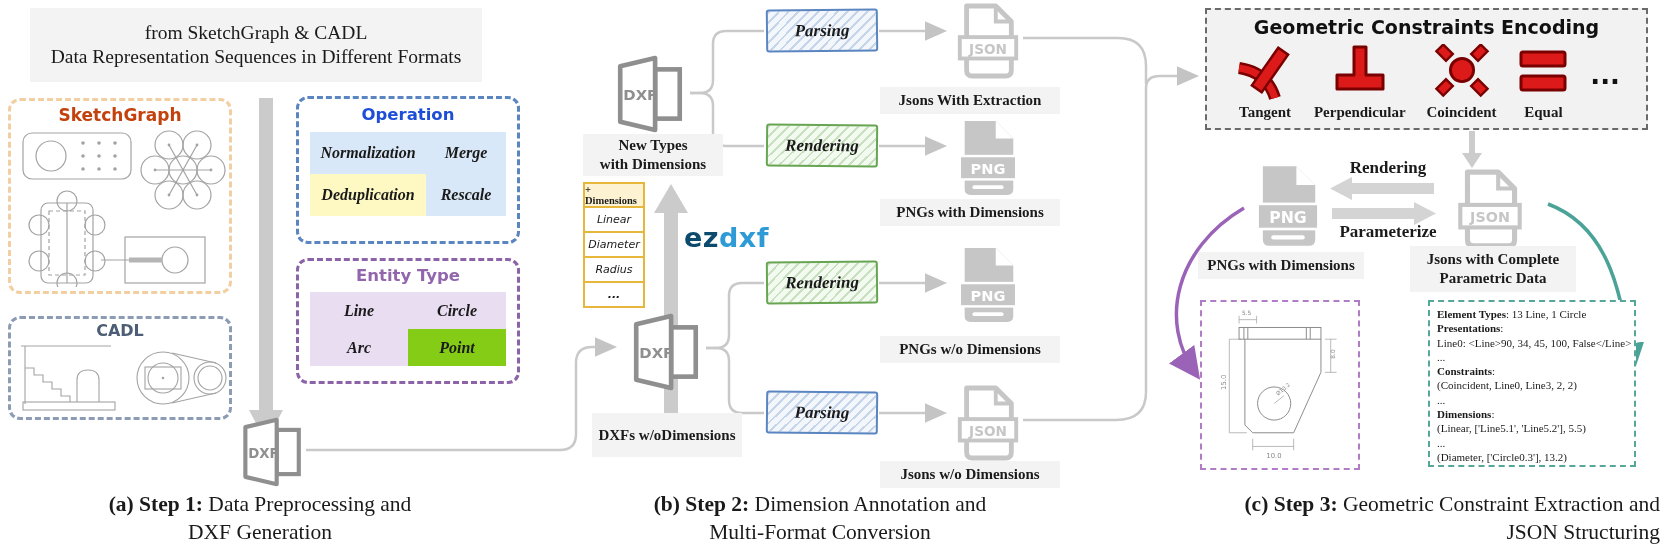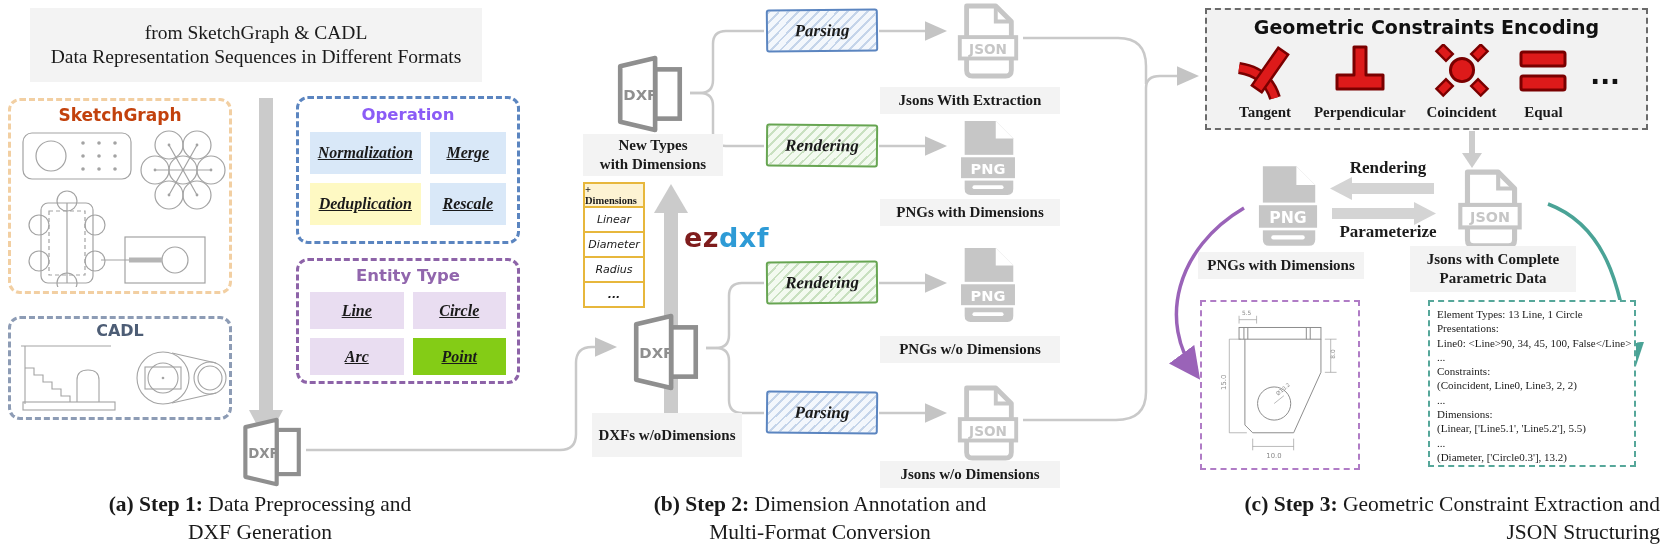--- a/index.html
+++ b/index.html
@@ -7,21 +7,21 @@
           font-family:"Liberation Serif",serif;color:#1a1a1a;}
   .abs{position:absolute;}
   svg{display:block;}
   
   .strip{background:#f3f3f3;display:flex;align-items:center;justify-content:center;
          text-align:center;font-weight:700;font-size:15px;line-height:1.25;}
   
   .dashbox{border-radius:12px;box-sizing:border-box;}
   .boxtitle{font-family:"DejaVu Sans",sans-serif;font-weight:700;text-align:center;}
   
-  .grid{display:grid;gap:9px;padding:0 11px;text-decoration:underline;}
+  .grid{display:grid;padding:0 11px;}
   .cell{display:flex;align-items:center;justify-content:center;font-weight:700;
         font-style:italic;font-size:16px;}
   
   .flow{display:flex;align-items:center;justify-content:center;font-weight:700;
         font-style:italic;font-size:17px;border-radius:3px;box-sizing:border-box;}
   .hatch-blue{border:2px solid #5b85c0;background-color:#f3f7fc;
       background-image:repeating-linear-gradient(135deg,rgba(90,133,192,.30) 0 2px,transparent 2px 7px);}
   .hatch-green{border:2px solid #67a552;background-color:#f3faf0;
       background-image:repeating-linear-gradient(135deg,rgba(103,165,82,.30) 0 2px,transparent 2px 7px);}
   .caption{font-size:21.5px;text-align:center;line-height:1.32;}
@@ -30,21 +30,21 @@
   .dimtbl{box-sizing:border-box;}
   .dimtbl .hd{background:#fdf3d3;border:2px solid #e7b73c;font-weight:700;font-size:10.5px;
       display:flex;align-items:center;justify-content:center;height:26px;box-sizing:border-box;}
   .dimtbl .rw{background:#fff;border:2px solid #e7b73c;border-top:none;font-family:"DejaVu Sans",sans-serif;
       font-style:italic;font-size:11px;display:flex;align-items:center;justify-content:center;height:25px;box-sizing:border-box;}
   
   .cgroup{display:flex;flex-direction:column;align-items:center;}
   .clabel{font-weight:700;font-size:15px;margin-top:4px;}
   
   .dline{font-size:11px;line-height:1.3;white-space:nowrap;}
-  .dline .db{font-weight:400;}
+  .dline .db{font-weight:700;}
   .ezdxf{font-family:"DejaVu Sans",sans-serif;font-weight:700;font-size:27px;letter-spacing:.5px;}
 </style>
 </head>
 <body>
 
 <div id="canvas">
 
   <svg class="abs" style="left:0;top:0;" width="1660" height="558" viewBox="0 0 1660 558">
     <defs>
       <marker id="arrGray" markerWidth="9" markerHeight="8" refX="7" refY="4" orient="auto">
@@ -157,21 +157,21 @@
           <rect x="112" y="112" width="80" height="46"></rect>
           <circle cx="162" cy="135" r="13"></circle>
           <path d="M88,135 H149"></path>
           <rect x="116" y="132.5" width="33" height="5" fill="#b5b5b5" stroke="none"></rect>
         </g>
       </g>
     </svg>
   </div>
 
   <div class="abs dashbox" style="left:296px;top:96px;width:224px;height:148px;border:3px dashed #5b85c0;">
-    <div class="boxtitle" style="color:#8b5cf6;font-size:16.5px;margin:6px 0 8px;">Operation</div>
+    <div class="boxtitle" style="color:#1d4ed8;font-size:16.5px;margin:6px 0 8px;">Operation</div>
     <div class="grid" style="grid-template-columns:1.45fr 1fr;grid-auto-rows:42px;">
       <div class="cell" style="background:#d9e8f8;">Normalization</div>
       <div class="cell" style="background:#d9e8f8;">Merge</div>
       <div class="cell" style="background:#fef9c3;">Deduplication</div>
       <div class="cell" style="background:#d9e8f8;">Rescale</div>
     </div>
   </div>
 
   <div class="abs dashbox" style="left:296px;top:258px;width:224px;height:126px;border:3px dashed #8d63a8;">
     <div class="boxtitle" style="color:#9166ad;font-size:16.5px;margin:5px 0 7px;">Entity Type</div>
@@ -224,21 +224,21 @@
 
   <div class="abs dimtbl" style="left:583px;top:182px;width:62px;">
     <div class="hd">+ Dimensions</div>
     <div class="rw">Linear</div>
     <div class="rw">Diameter</div>
     <div class="rw">Radius</div>
     <div class="rw" style="font-weight:700;">...</div>
   </div>
 
   <div class="abs ezdxf" style="left:684px;top:222px;">
-    <span style="color:#7f1d1d;">ez</span><span style="color:#2e9bd6;">dxf</span>
+    <span style="color:#0c4a6e;">ez</span><span style="color:#2e9bd6;">dxf</span>
   </div>
 
   <svg class="abs" style="left:628px;top:310px;" width="78" height="84" viewBox="0 0 76 80">
     <rect x="42" y="16" width="24" height="48" fill="#fff" stroke="#8f8f8f" stroke-width="4.5"></rect>
     <polygon points="8,13 42,5 42,75 8,67" fill="#fff" stroke="#8f8f8f" stroke-width="4.5" stroke-linejoin="round"></polygon>
     <text x="11" y="46" font-family="DejaVu Sans,sans-serif" font-size="14.5" font-weight="700" fill="#8f8f8f">DXF</text>
   </svg>
   <div class="abs strip" style="left:592px;top:413px;width:150px;height:44px;flex-direction:row;">
     <div>DXFs w/o</div>
     <div>Dimensions</div>

